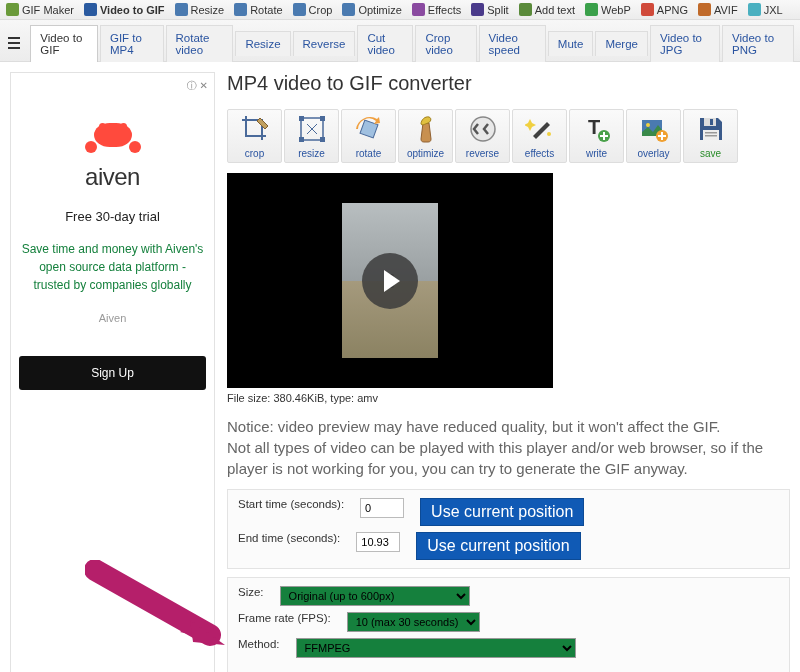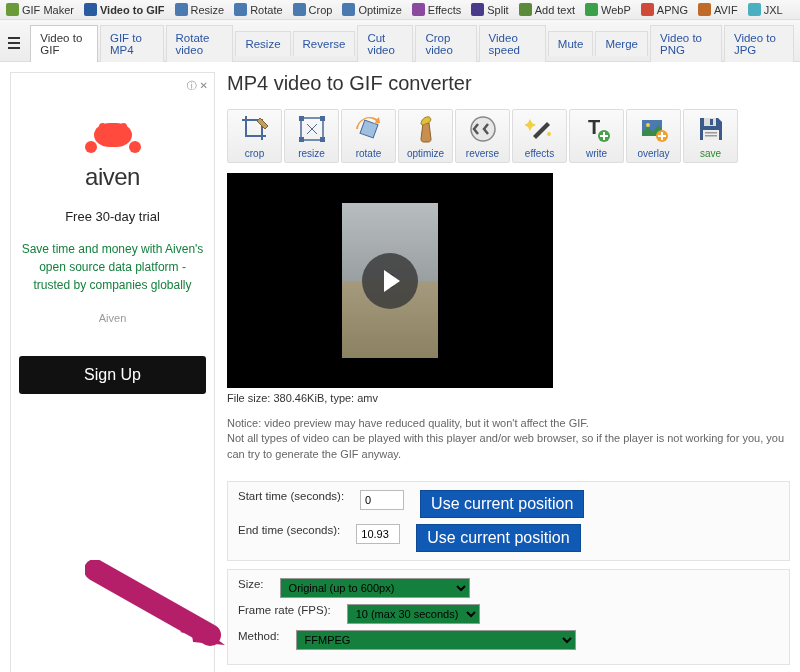--- a/index.html
+++ b/index.html
@@ -24,35 +24,35 @@
 .ad .crab .eye{width:7px;height:7px;background:#ff4a3d;border-radius:50%;position:absolute;top:0}
 .ad .crab .eye.l{left:10px}
 .ad .crab .eye.r{right:10px}
 .ad .crab .claw{width:12px;height:12px;background:#ff4a3d;border-radius:50%;position:absolute;bottom:2px}
 .ad .crab .claw.l{left:-4px}
 .ad .crab .claw.r{right:-4px}
 .ad .brand{font-size:24px;font-weight:500;color:#333;margin-bottom:18px;letter-spacing:-0.5px}
 .ad .head{font-size:13px;font-weight:500;margin-bottom:16px;color:#222}
 .ad .desc{font-size:12px;color:#15803d;line-height:1.5;margin-bottom:18px;padding:0 4px}
 .ad .from{font-size:11px;color:#999;margin-bottom:32px}
-.ad .btn{display:block;background:#111;color:#fff;padding:10px 18px;border-radius:3px;text-decoration:none;font-size:16px;margin:0 2px}
+.ad .btn{display:block;background:#111;color:#fff;padding:10px 18px;border-radius:3px;text-decoration:none;font-size:12px;margin:0 2px}
 .main{flex:1;min-width:0}
 h1{font-size:20px;font-weight:normal;color:#333;margin-bottom:14px}
 .toolbar{display:flex;gap:2px;margin-bottom:10px;flex-wrap:wrap}
 .tool{width:55px;height:54px;background:linear-gradient(#fafafa,#ececec);border:1px solid #ddd;border-radius:2px;text-align:center;padding-top:4px;cursor:pointer}
 .tool .tico{width:30px;height:30px;margin:0 auto 2px;display:flex;align-items:center;justify-content:center}
 .tool span{font-size:10px;color:#2a54a0}
 .tool.save span{color:#2a8c2a}
 .video{width:326px;height:215px;background:#000;position:relative;margin-bottom:4px;overflow:hidden}
 .video .frame{position:absolute;left:115px;top:30px;width:96px;height:155px;background:linear-gradient(#b8bec0 0%,#9aa0a2 50%,#a59a7d 50%,#8b8262 100%)}
 .video .play{position:absolute;left:50%;top:50%;width:56px;height:56px;margin:-28px 0 0 -28px;background:rgba(60,60,60,0.85);border-radius:50%}
 .video .play::after{content:"";position:absolute;left:22px;top:17px;border-left:16px solid #fff;border-top:11px solid transparent;border-bottom:11px solid transparent}
 .video .silh{position:absolute;left:50%;top:50%;width:8px;height:14px;margin:-7px 0 0 -4px;background:#333;border-radius:2px}
 .fileinfo{font-size:11px;color:#333;margin-bottom:12px}
-.notice{font-size:11px;color:#666;line-height:1.4;margin-bottom:19px}
+.notice{font-size:15px;color:#666;line-height:1.4;margin-bottom:10px}
 .box{border:1px solid #e3e3e3;background:#fbfbfb;padding:8px 10px;margin-bottom:8px;font-size:11.5px}
 .box .row{margin-bottom:6px;display:flex;align-items:flex-start;gap:16px}
 .box label{color:#333}
 .box input[type=text]{width:44px;padding:3px 4px;border:1px solid #bbb;font-size:11px}
 .box select{padding:2px 4px;border:1px solid #999;font-size:11px;background:#15803d}
 .smallbtn{background:#105ab5;color:#fff;border:1px solid #0c4a95;padding:4px 10px;font-size:16px;cursor:pointer}
 .arrow{position:absolute;left:85px;top:560px;pointer-events:none}
 .arrow svg{width:150px;height:90px}
 </style>
 </head>
@@ -121,22 +121,22 @@
 <a class="sel">Video to GIF</a>
     <a>GIF to MP4</a>
     <a>Rotate video</a>
     <a>Resize</a>
     <a>Reverse</a>
     <a>Cut video</a>
     <a>Crop video</a>
     <a>Video speed</a>
     <a>Mute</a>
     <a>Merge</a>
+    <a>Video to JPG</a>
     <a>Video to PNG</a>
-    <a>Video to JPG</a>
   </div>
 
 <div class="wrap">
   <div class="ad">
     <div class="info">ⓘ ✕</div>
     <div class="crab">
       <div class="eye l"></div>
         <div class="eye r"></div>
         <div class="body"></div>
         <div class="claw l"></div>

